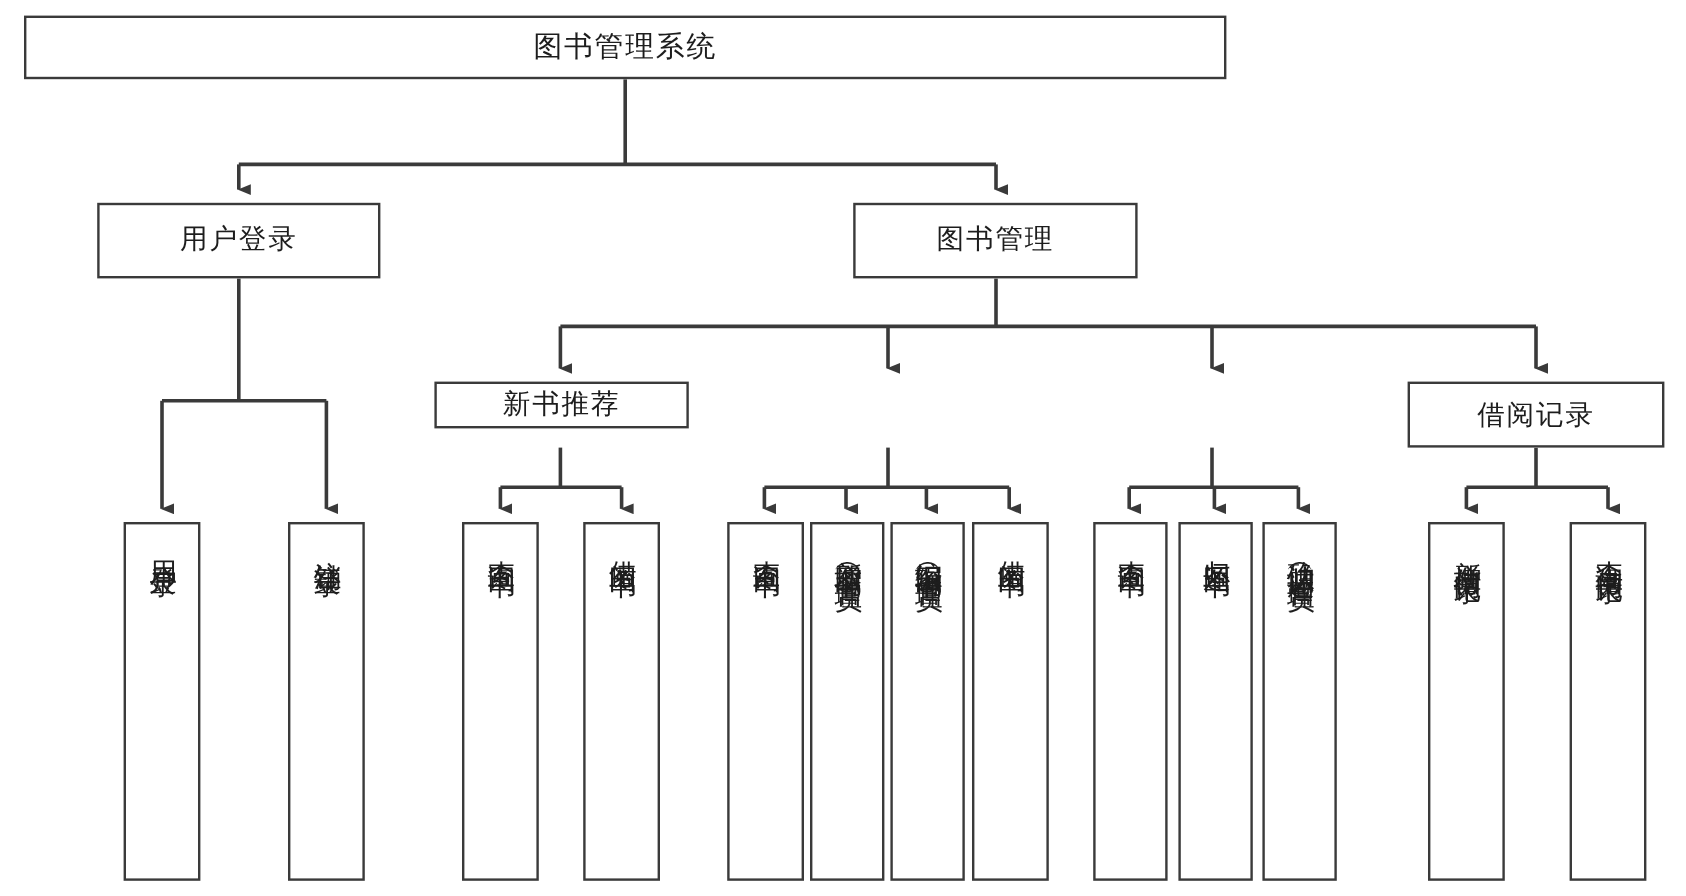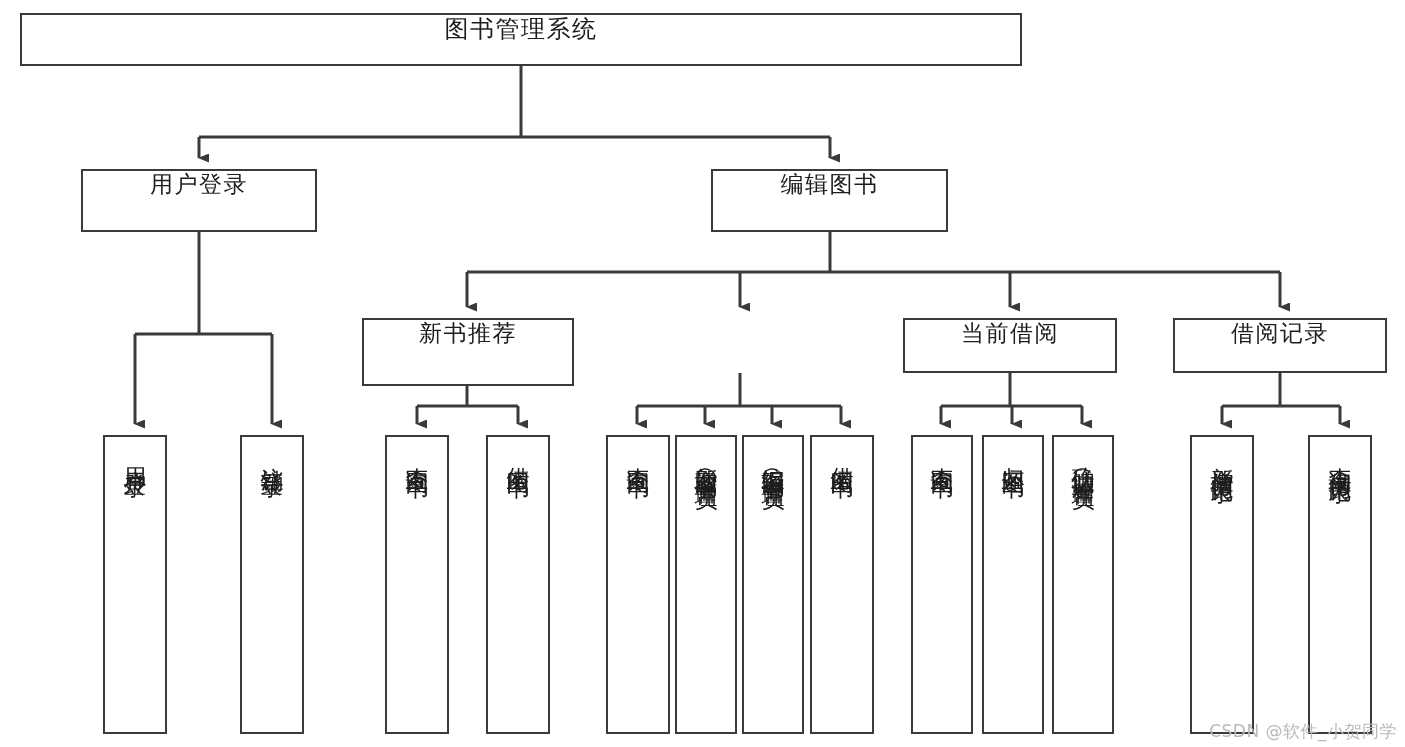--- a/index.html
+++ b/index.html
@@ -18,21 +18,21 @@
     position:absolute;left:0;top:0;
     width:1405px;height:747px;
     pointer-events:none;
   }
   .node{
     position:absolute;
     box-sizing:border-box;
     background:#ffffff;
     border:2px solid #3a3a3a;
     display:flex;
-    align-items:flex-start;
+    align-items:center;
     justify-content:center;
     color:#1d1d1d;
   }
   .node .label{
     display:block;
     text-align:center;
     line-height:1.18;
     letter-spacing:1px;
   }
   
@@ -122,28 +122,25 @@
   </svg>
 
   <div class="node h root" style="left:20px;top:13px;width:1002px;height:53px;">
     <span class="label">图书管理系统</span>
   </div>
 
   <div class="node h" style="left:81px;top:169px;width:236px;height:63px;">
     <span class="label">用户登录</span>
   </div>
   <div class="node h" style="left:711px;top:169px;width:237px;height:63px;">
-    <span class="label">编辑图书</span>
+    <span class="label">图书管理</span>
   </div>
 
-  <div class="node h" style="left:362px;top:318px;width:212px;height:68px;">
+  <div class="node h" style="left:362px;top:318px;width:212px;height:39px;">
     <span class="label">新书推荐</span>
-  </div>
-  <div class="node h" style="left:903px;top:318px;width:214px;height:55px;">
-    <span class="label">当前借阅</span>
   </div>
   <div class="node h" style="left:1173px;top:318px;width:214px;height:55px;font-family:Liberation Serif, serif;">
     <span class="label">借阅记录</span>
   </div>
 
   <div class="node v" style="left:103px;top:435px;width:64px;height:299px;">
     <span class="label">用户登录</span>
   </div>
   <div class="node v" style="left:240px;top:435px;width:64px;height:299px;">
     <span class="label">注销登录</span>
@@ -179,15 +176,14 @@
     <span class="label">确认归还（管理员）</span>
   </div>
 
   <div class="node v" style="left:1190px;top:435px;width:64px;height:299px;">
     <span class="label">新增借阅记录</span>
   </div>
   <div class="node v" style="left:1308px;top:435px;width:64px;height:299px;">
     <span class="label">查询借阅记录</span>
   </div>
 
-  <div id="watermark">CSDN @软件_小贺同学</div>
 
 </div>
 
 </body></html>

